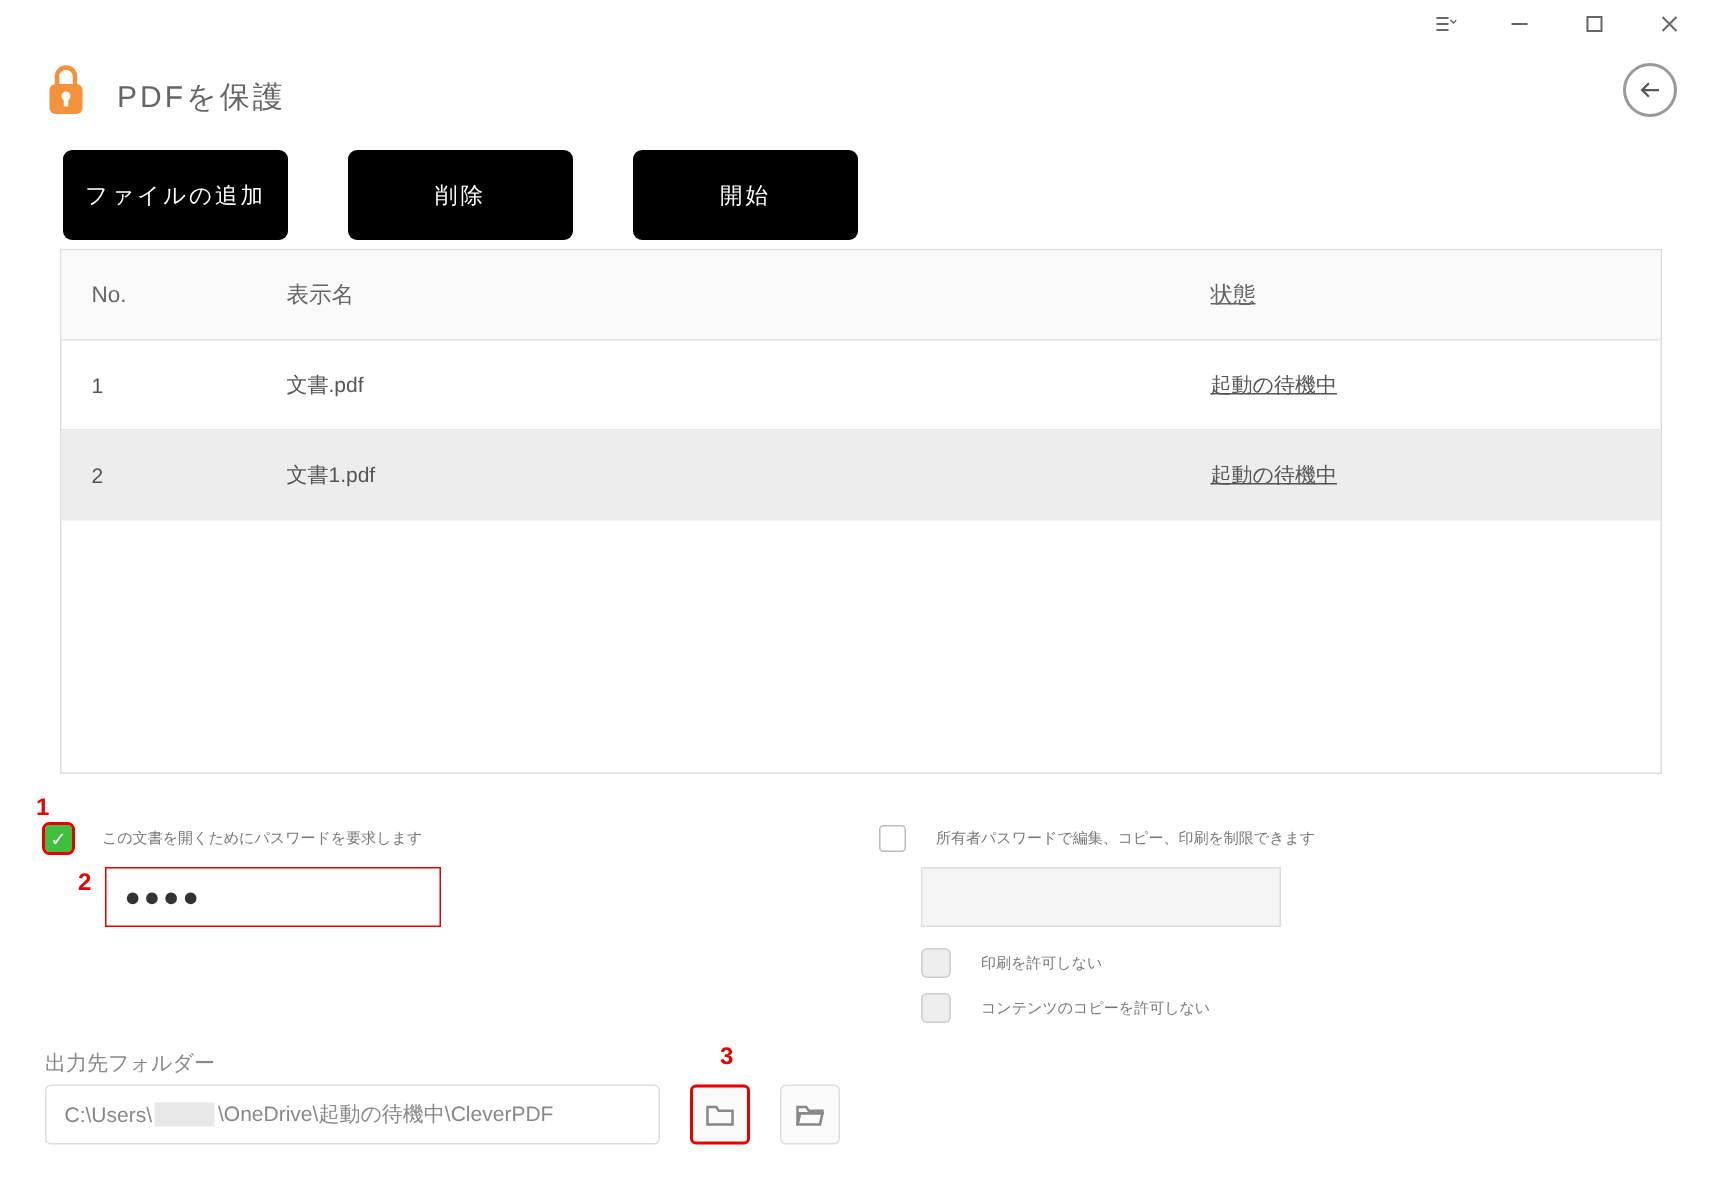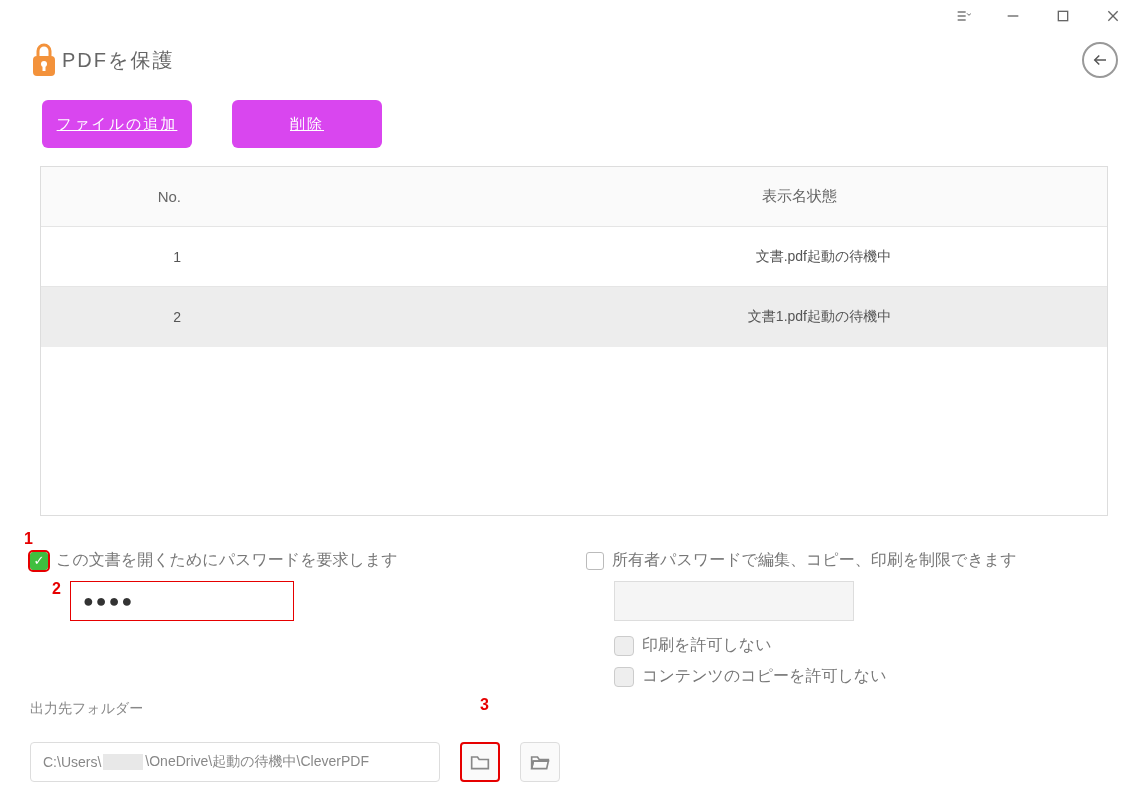--- a/index.html
+++ b/index.html
@@ -30,22 +30,22 @@
     color: #666;
     cursor: pointer;
   }
   .titlebar svg { width: 16px; height: 16px; }
 
   
   .header {
     position: absolute;
     top: 42px; left: 30px; right: 30px;
     display: flex;
-    align-items: center;
-    gap: 4px;
+    align-items: flex-end;
+    gap: 20px;
   }
   .lock-icon {
     width: 28px; height: 36px;
     position: relative;
   }
   .header-title {
     font-size: 20px;
     color: #666;
     letter-spacing: 2px;
   }
@@ -61,30 +61,29 @@
   .back-btn svg { width: 18px; height: 18px; }
 
   
   .actions {
     position: absolute;
     top: 100px; left: 42px;
     display: flex;
     gap: 40px;
   }
   .btn-orange {
-    background: #d946ef;
+    background: #000000;
     color: #fff;
     border: none;
     border-radius: 6px;
     width: 150px;
-    height: 48px;
+    height: 60px;
     font-size: 15px;
     cursor: pointer;
     letter-spacing: 2px;
-    text-decoration: underline;
   }
 
   
   .table {
     position: absolute;
     top: 166px; left: 40px; right: 40px;
     border: 1px solid #ddd;
     height: 350px;
     background: #fff;
   }
@@ -95,23 +94,23 @@
     border-bottom: 1px solid #e5e5e5;
     padding: 0 20px;
   }
   .table-head {
     background: #fafafa;
     color: #666;
     font-size: 15px;
   }
   .table-row.alt { background: #ededed; }
   .table-row:last-child { border-bottom: none; }
-  .col-no   { width: 120px; text-align: right; }
-  .col-name { flex: 1; padding-left: 10px; text-align: right; }
-  .col-stat { width: 280px; text-align: left; }
+  .col-no   { width: 120px; text-align: left; }
+  .col-name { flex: 1; padding-left: 10px; }
+  .col-stat { width: 280px; text-align: left; text-decoration: underline; }
 
   
   .options {
     position: absolute;
     top: 550px; left: 30px; right: 30px;
   }
   .marker {
     position: absolute;
     color: #e60000;
     font-weight: bold;
@@ -133,21 +132,21 @@
   .checkbox.green {
     background: #3fbf3f;
     border-color: #3fbf3f;
     color: #fff;
     font-size: 13px;
     line-height: 1;
   }
   .checkbox.highlight {
     outline: 2px solid #e60000;
   }
-  .opt-label { color: #777; font-size: 16px; }
+  .opt-label { color: #777; font-size: 10px; margin-left: 12px; }
   .pw-input {
     width: 224px;
     height: 40px;
     border: 1px solid #e60000;
     padding: 0 12px;
     font-size: 18px;
     letter-spacing: 2px;
     color: #333;
   }
   .pw-input.disabled {
@@ -160,21 +159,21 @@
     border: 1px solid #ccc;
     border-radius: 4px;
     background: #eee;
   }
 
   
   .output {
     position: absolute;
     top: 700px; left: 30px; right: 30px;
   }
-  .output-label { color: #888; font-size: 14px; margin-bottom: 24px; }
+  .output-label { color: #888; font-size: 14px; margin-bottom: 5px; }
   .output-row { display: flex; align-items: flex-end; gap: 20px; }
   .path-input {
     width: 410px; height: 40px;
     border: 1px solid #ddd;
     border-radius: 4px;
     padding: 0 12px;
     color: #888;
     font-size: 14px;
     display: flex; align-items: center;
   }
@@ -237,20 +236,21 @@
 <div class="back-btn">
   <svg viewBox="0 0 24 24" fill="none" stroke="#555" stroke-width="2">
     <line x1="20" y1="12" x2="5" y2="12"></line>
     <polyline points="11,6 5,12 11,18"></polyline>
   </svg>
 </div>
 
 <div class="actions">
   <button class="btn-orange">ファイルの追加</button>
   <button class="btn-orange">削除</button>
+  <button class="btn-orange">開始</button>
 </div>
 
 <div class="table">
   <div class="table-head">
     <div class="col-no">No.</div>
     <div class="col-name">表示名</div>
     <div class="col-stat">状態</div>
   </div>
   <div class="table-row">
     <div class="col-no">1</div>

